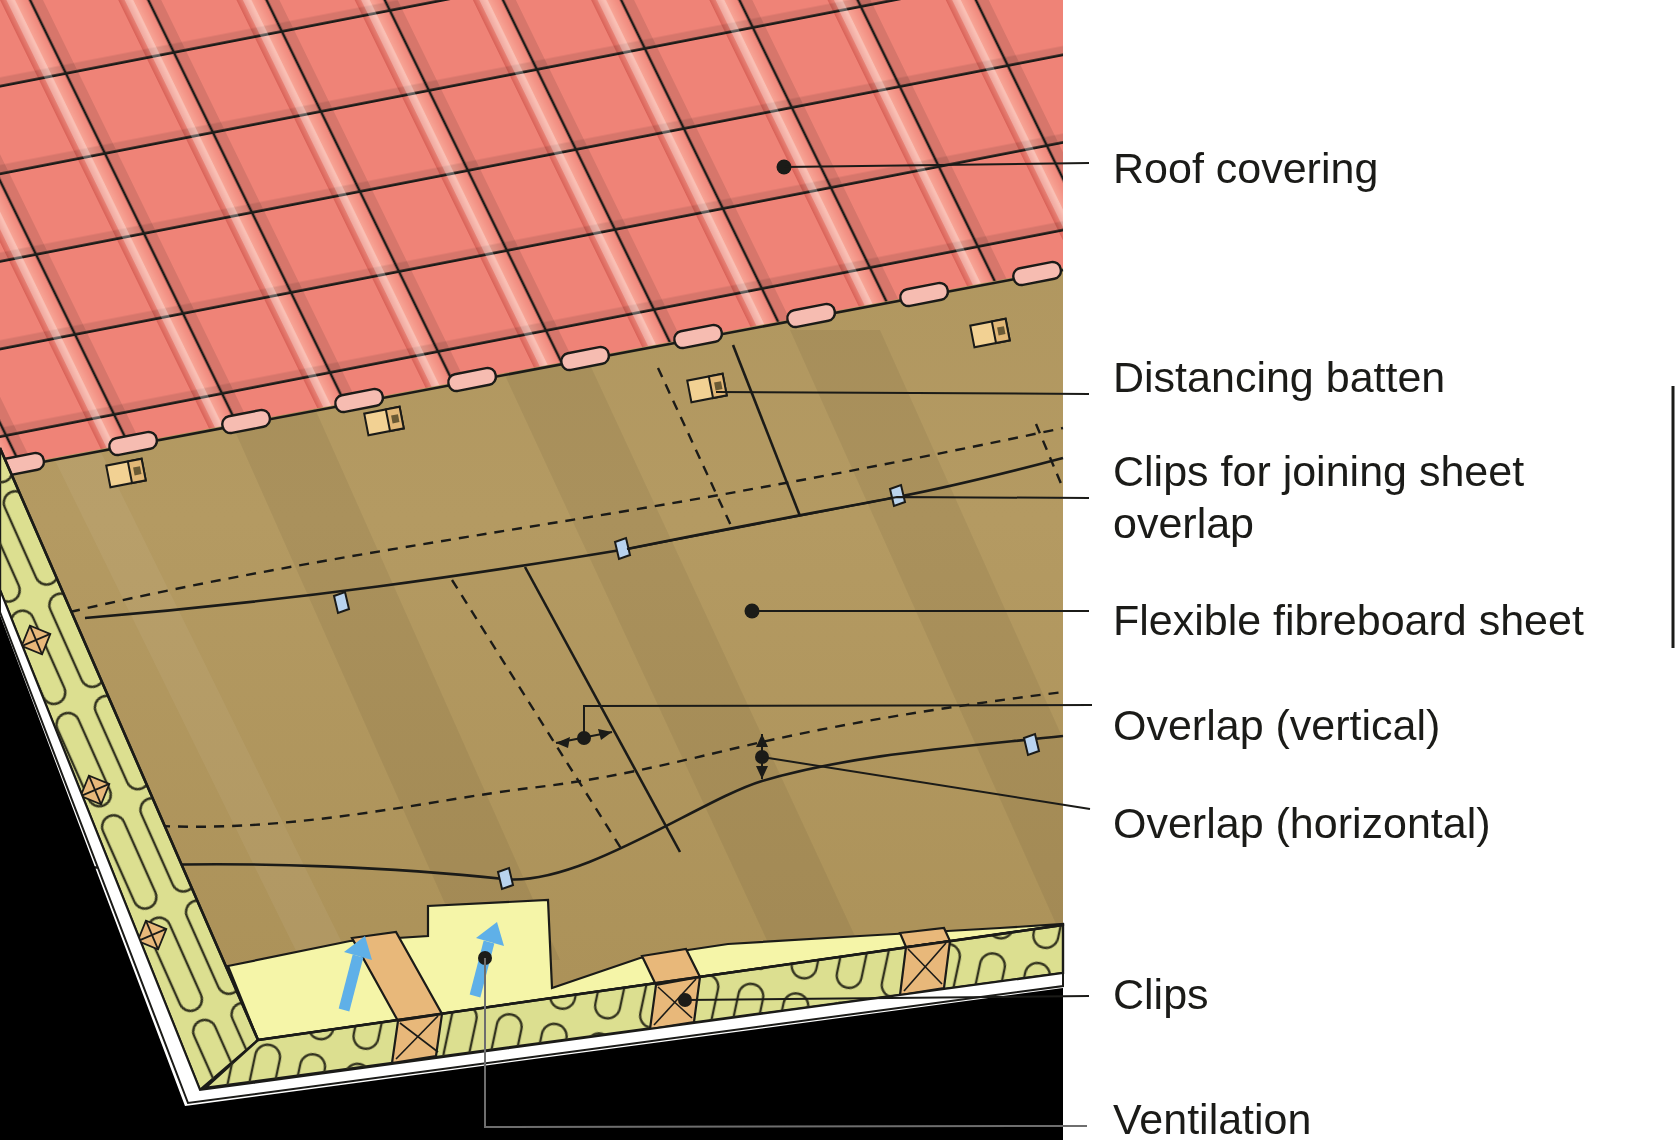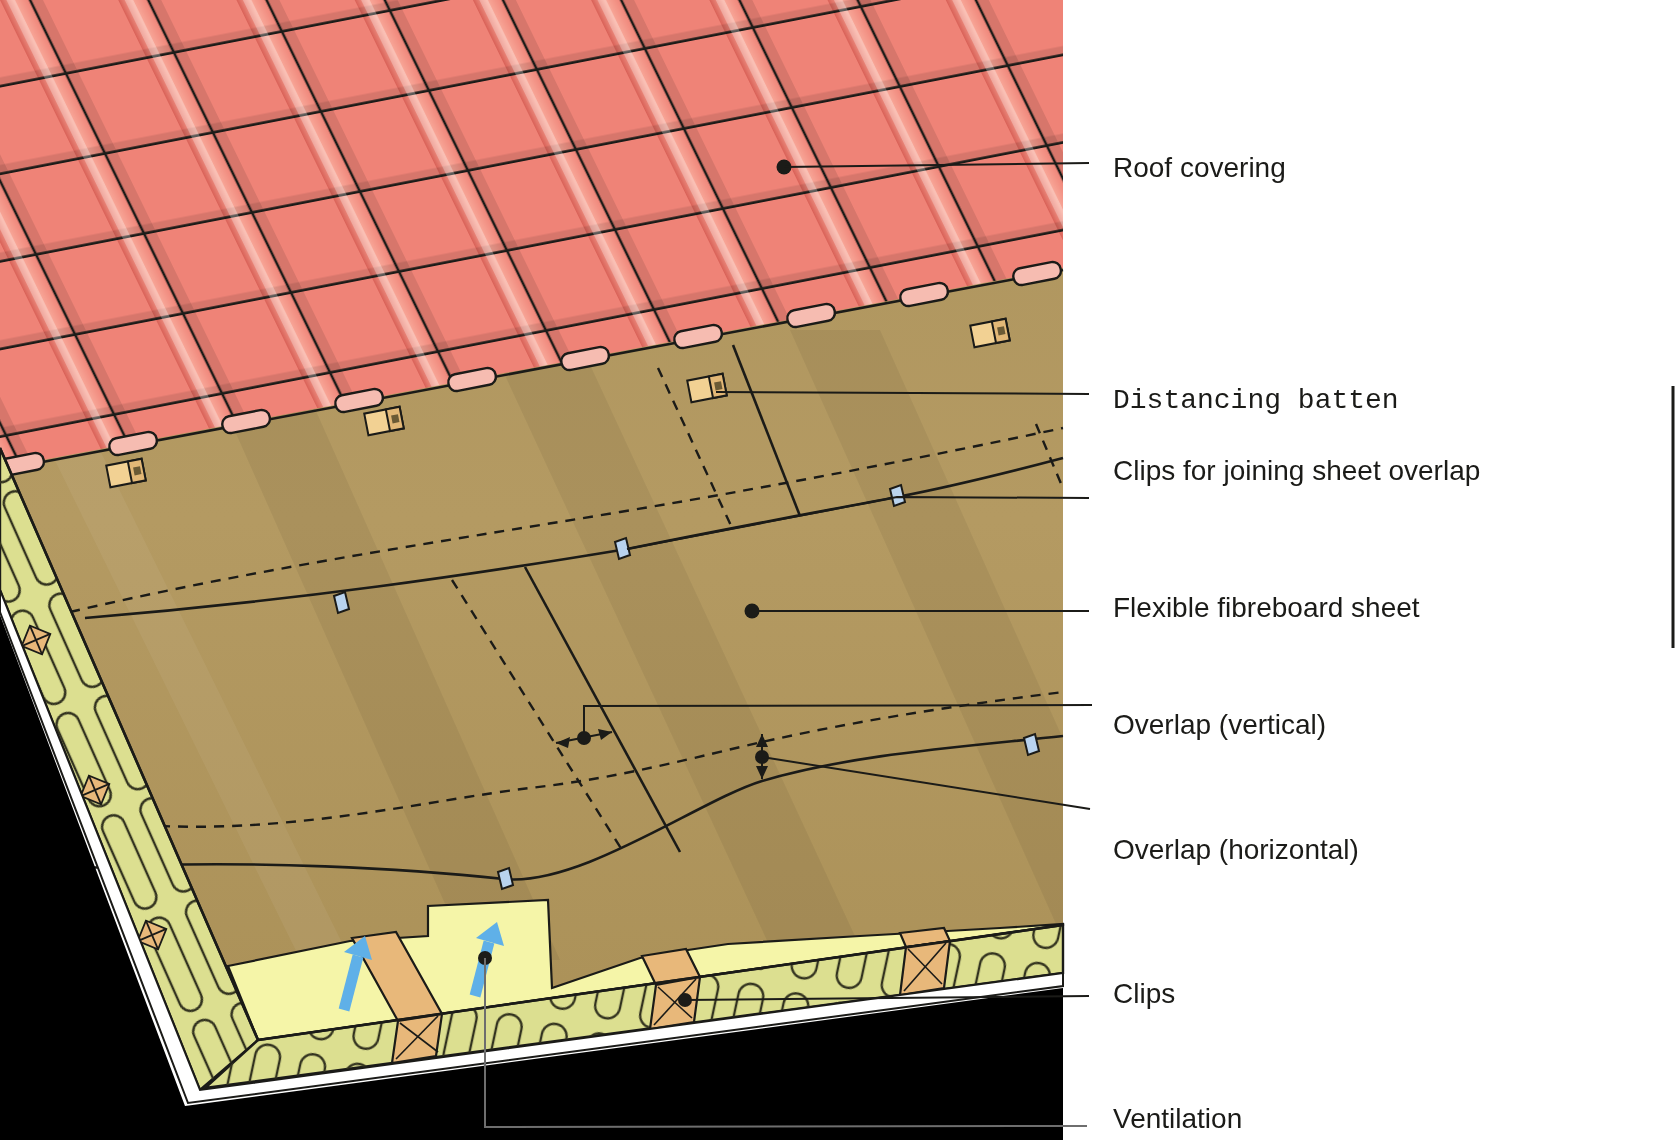--- a/index.html
+++ b/index.html
@@ -6,21 +6,21 @@
   body{
     width:1675px;height:1140px;position:relative;overflow:hidden;
     background:#ffffff;
     font-family:"Liberation Sans", sans-serif;
   }
   #stage{position:absolute;left:0;top:0;width:1675px;height:1140px;}
   svg{position:absolute;left:0;top:0;}
   .lbl{
     position:absolute;
     left:1113px;
-    font-size:28px;
+    font-size:43px;
     line-height:52px;
     color:var(--c-ink,#1a1a1a);
     white-space:normal;
     letter-spacing:0px;
   }
   .leader{stroke:var(--c-ink,#1b1b18);stroke-width:2;fill:none;}
   .leader-gray{stroke:#6e6e6e;stroke-width:2;fill:none;}
   .joint {stroke:var(--c-ink,#1b1b18);stroke-width:2.6;fill:none;}
   .dash  {stroke:var(--c-ink,#1b1b18);stroke-width:2.4;fill:none;stroke-dasharray:10 8;}
   .outline{stroke:var(--c-ink,#1b1b18);stroke-width:2.6;fill:none;}
@@ -265,20 +265,20 @@
     <line class="leader" x1="685" y1="1000" x2="1089" y2="996"></line>
 
     <circle cx="485" cy="958" r="7" fill="#1b1b18"></circle>
     <polyline class="leader-gray" points="485,958 485,1127 1087,1126"></polyline>
   </g>
 
   <line x1="1673" y1="386" x2="1673" y2="648" stroke="#1b1b18" stroke-width="3"></line>
 </svg>
 
 <div class="lbl" style="top:142px;">Roof covering</div>
-<div class="lbl" style="top:375px;font-family:Liberation Mono, monospace;">Distancing batten</div>
+<div class="lbl" style="top:351px;">Distancing batten</div>
 <div class="lbl" style="top:445px;width:470px;">Clips for joining sheet overlap</div>
-<div class="lbl" style="top:582px;">Flexible fibreboard sheet</div>
+<div class="lbl" style="top:594px;">Flexible fibreboard sheet</div>
 <div class="lbl" style="top:675px;margin-top:24px;">Overlap (vertical)</div>
-<div class="lbl" style="top:824px;text-align:right;">Overlap (horizontal)</div>
+<div class="lbl" style="top:797px;text-align:right;">Overlap (horizontal)</div>
 <div class="lbl" style="top:968px;">Clips</div>
 <div class="lbl" style="top:1093px;">Ventilation</div>
 </div>
 
 </body></html>

